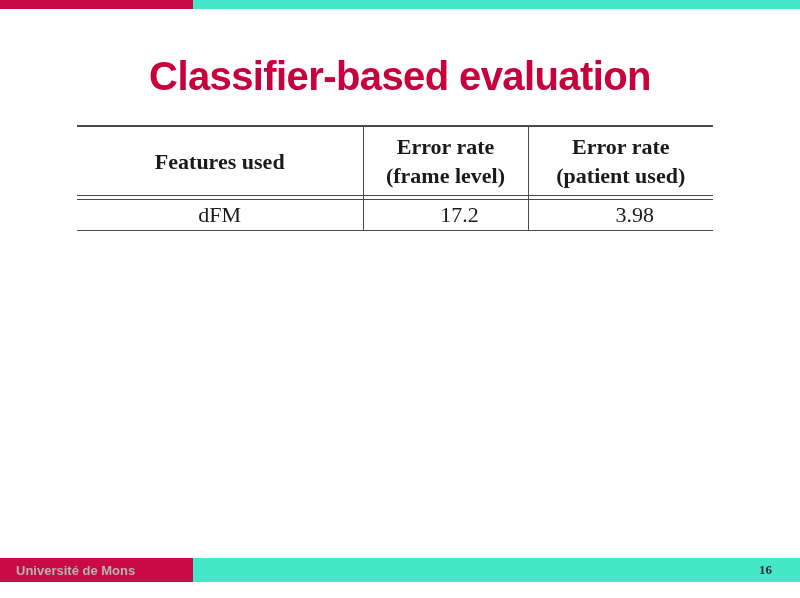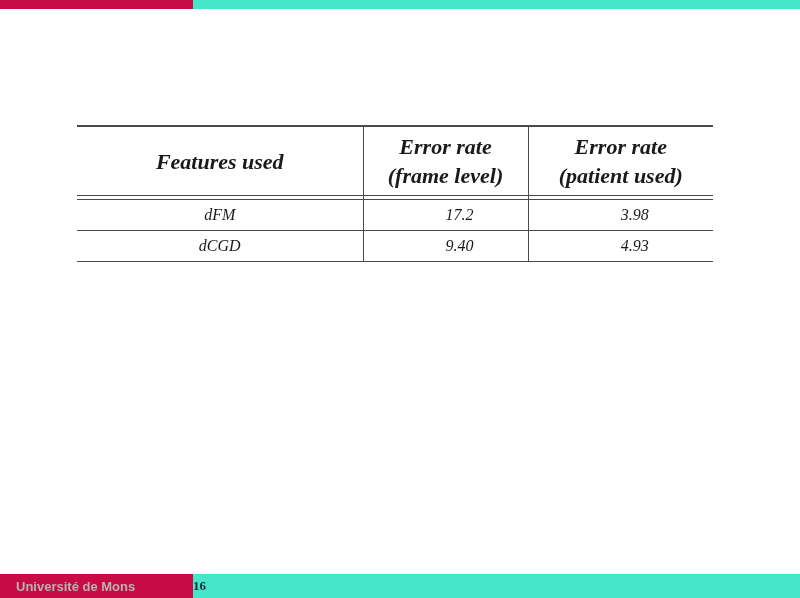--- a/index.html
+++ b/index.html
@@ -59,21 +59,20 @@
     line-height: 48px;
     white-space: nowrap;
   }
 
   
   .table-wrap {
     position: absolute;
     top: 125px;
     left: 77px;
     width: 636px;
-    font-style: italic;
   }
   table.data-table {
     border-collapse: collapse;
     width: 636px;
     font-family: "Liberation Serif", serif;
     color: #1a1a1a;
     table-layout: fixed;
   }
   table.data-table col.c1 { width: 286px; }
   table.data-table col.c2 { width: 165px; }
@@ -109,38 +108,38 @@
   table.data-table tr.rule-row td {
     height: 3px;
     padding: 0;
     border-bottom: 1px solid #4a4a4a;
   }
   table.data-table tr.rule-row td.divider-left {
     border-left: 1px solid #4a4a4a;
   }
 
   table.data-table tbody td {
-    font-size: 16px;
+    font-size: 22px;
     line-height: 30px;
     height: 30px;
     border-bottom: 1px solid #4a4a4a;
   }
   table.data-table tbody td.divider-left {
     border-left: 1px solid #4a4a4a;
     padding-left: 28px;
   }
   table.data-table tbody tr.last-row td {
     border-bottom: 1px solid #4a4a4a;
   }
 
   
   .bottom-bar {
     position: absolute;
     left: 0;
-    bottom: 0;
+    bottom: 16px;
     width: 800px;
     height: 24px;
     display: flex;
   }
   .bottom-bar-crimson {
     width: 193px;
     height: 100%;
     background: #c80a46;
     display: flex;
     align-items: center;
@@ -152,40 +151,42 @@
     font-weight: bold;
     padding-left: 16px;
     white-space: nowrap;
   }
   .bottom-bar-turquoise {
     flex: 1 1 auto;
     height: 100%;
     background: #46e6ca;
     display: flex;
     align-items: center;
+    justify-content: flex-end;
   }
   .bottom-bar-turquoise .page-num {
     color: #1a2b3a;
     font-family: "Liberation Serif", serif;
     font-size: 13px;
     font-weight: bold;
     padding-right: 28px;
     white-space: nowrap;
   }
 </style>
 </head>
 <body>
 
 <div class="slide">
 
   <div class="top-bar">
     <div class="top-bar-crimson"></div>
     <div class="top-bar-turquoise"></div>
   </div>
 
+  <div class="title">Classifier-based evaluation</div>
 
   <div class="table-wrap">
     <table class="data-table">
       <colgroup>
         <col class="c1">
         <col class="c2">
         <col class="c3">
       </colgroup>
       <thead>
         <tr>
@@ -206,25 +207,20 @@
         <tr class="rule-row">
           <td></td>
           <td class="divider-left"></td>
           <td class="divider-left"></td>
         </tr>
         <tr>
           <td>dFM</td>
           <td class="divider-left">17.2</td>
           <td class="divider-left">3.98</td>
         </tr>
-        <tr class="last-row">
-          <td>dCGD</td>
-          <td class="divider-left">9.40</td>
-          <td class="divider-left">4.93</td>
-        </tr>
       </tbody>
     </table>
   </div>
 
   <div class="bottom-bar">
     <div class="bottom-bar-crimson">
       <span class="org">Université de Mons</span>
     </div>
     <div class="bottom-bar-turquoise">
       <span class="page-num">16</span>

